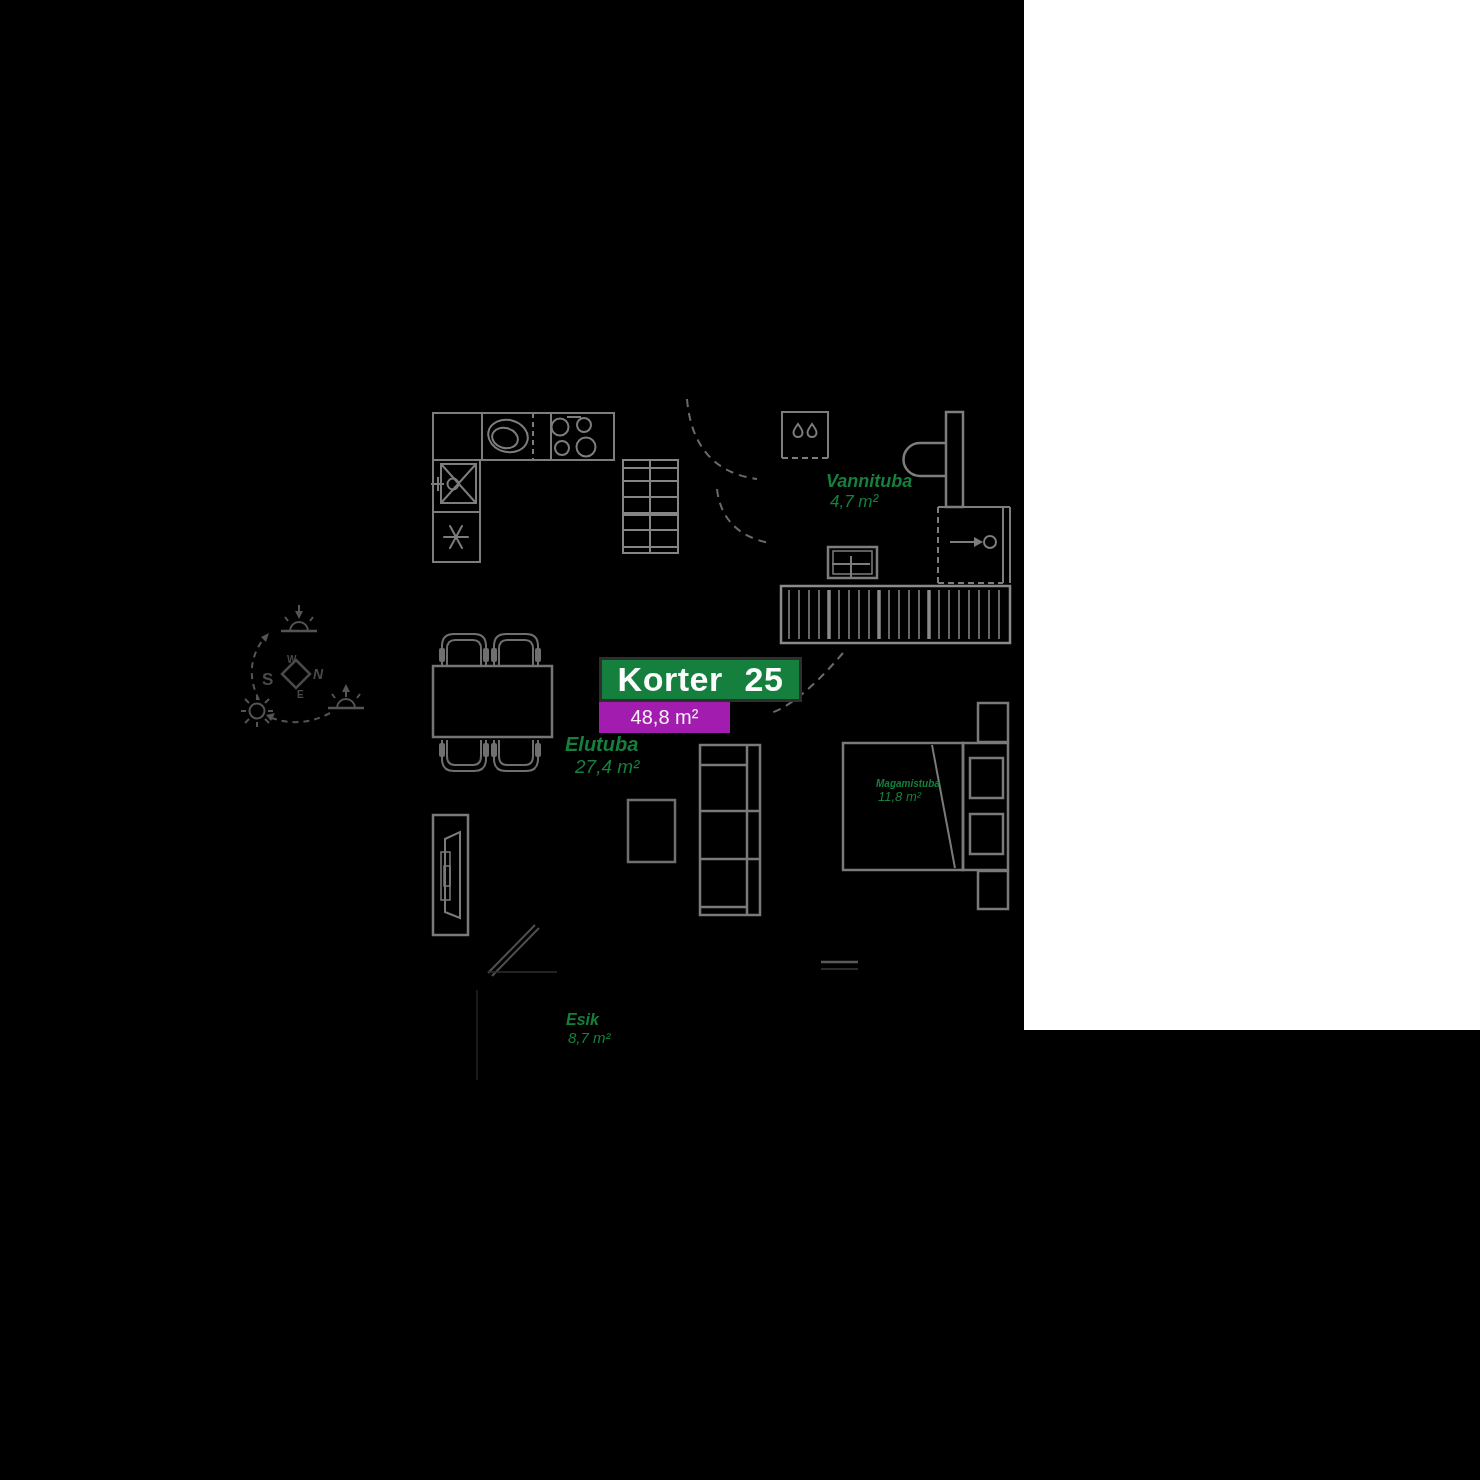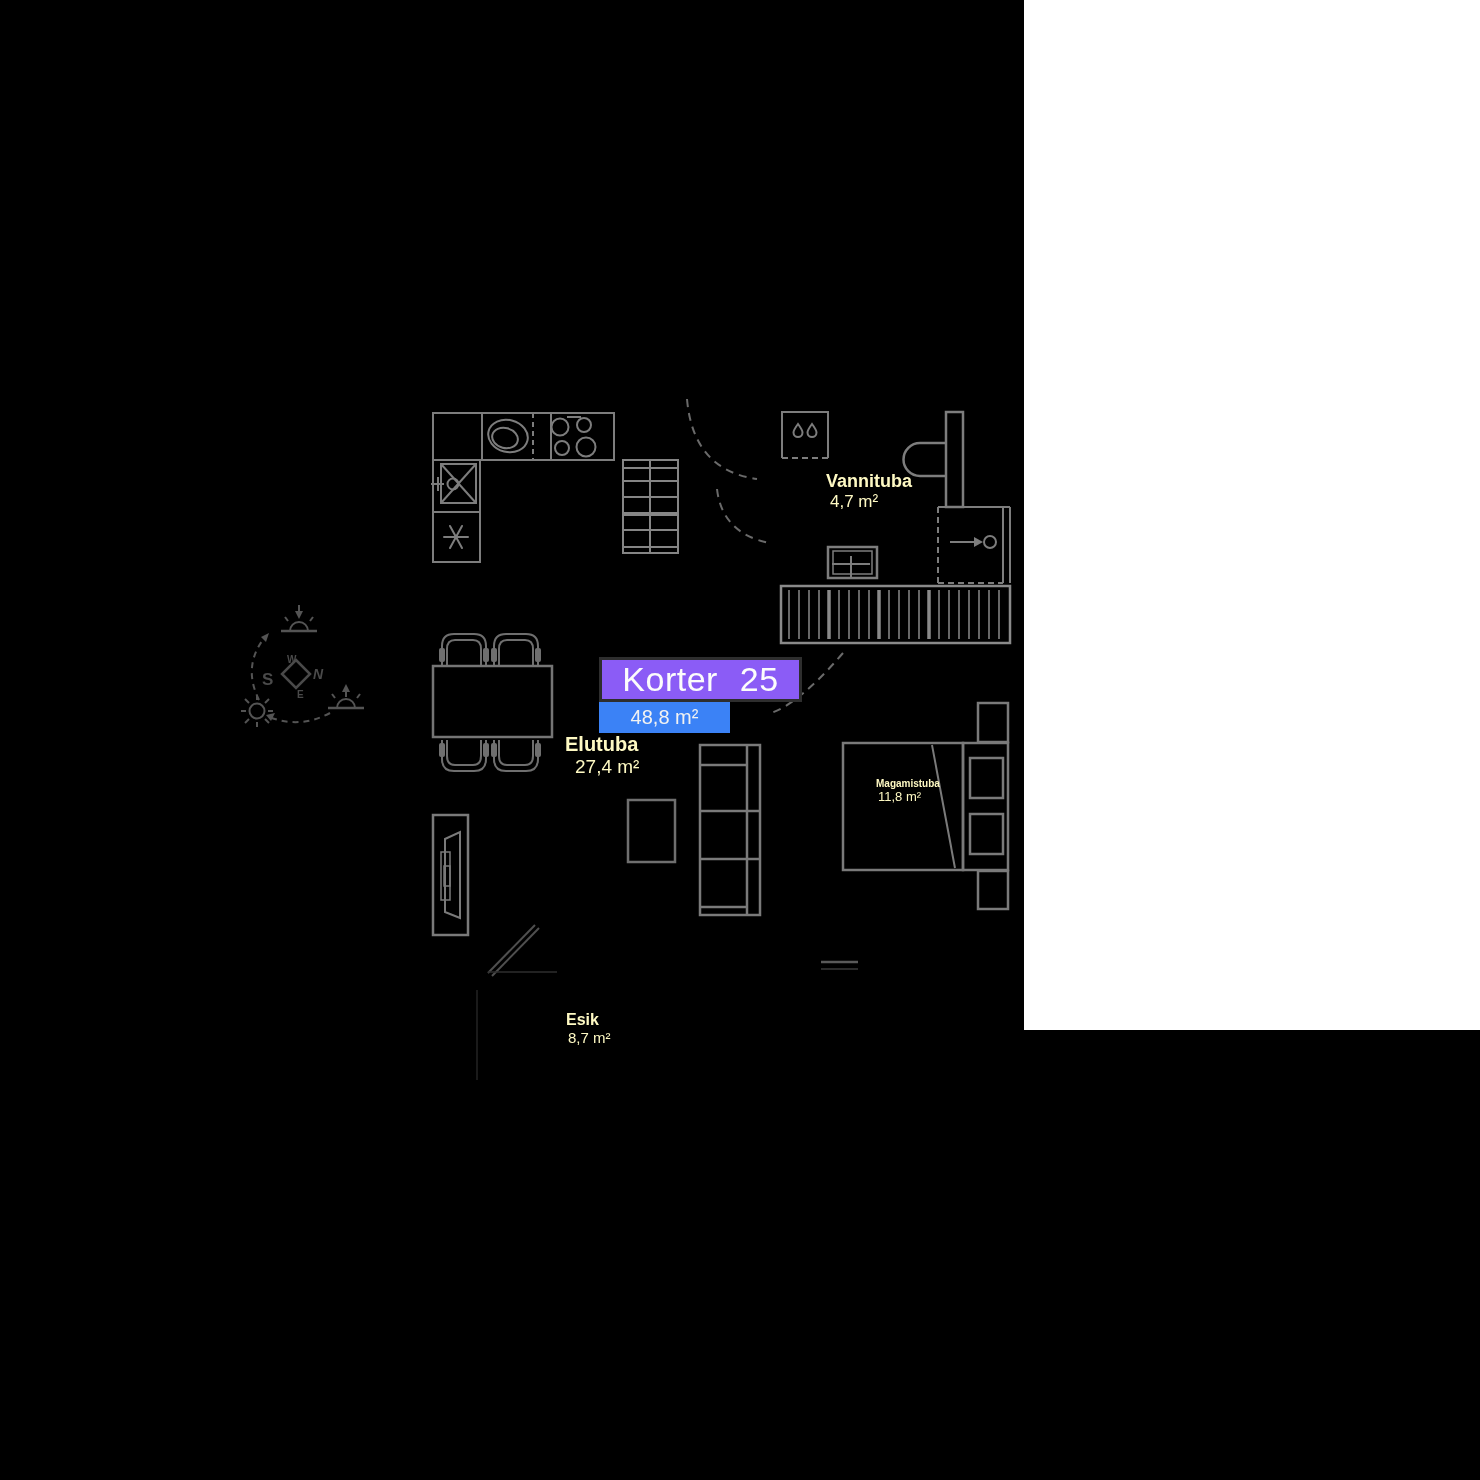--- a/index.html
+++ b/index.html
@@ -6,31 +6,31 @@
   .stage{
     position:relative;width:1480px;height:1480px;background:#000;
     overflow:hidden;font-family:"Liberation Sans",sans-serif;
   }
   .blank-panel{
     position:absolute;left:1024px;top:0;width:456px;height:1030px;background:#ffffff;
   }
   svg{position:absolute;left:0;top:0;}
   .unit-box{
     position:absolute;left:599px;top:657px;width:203px;height:45px;
-    box-sizing:border-box;background:#8b5cf6;border:3px solid #2e2e2e;
+    box-sizing:border-box;background:#15803d;border:3px solid #2e2e2e;
     display:flex;align-items:center;justify-content:center;
-    color:#fcfcfc;font-size:34px;font-weight:400;word-spacing:12px;letter-spacing:.5px;
+    color:#fcfcfc;font-size:34px;font-weight:700;word-spacing:12px;letter-spacing:.5px;
     z-index:3;
   }
   .area-badge{
     position:absolute;left:599px;top:702px;width:131px;height:31px;
-    background:#3b82f6;display:flex;align-items:center;justify-content:center;
+    background:#a21caf;display:flex;align-items:center;justify-content:center;
     color:#f2f2f2;font-size:20px;z-index:3;
   }
-  .room-label{position:absolute;color:#fef9c3;z-index:2;line-height:1.15;}
+  .room-label{position:absolute;color:#15803d;z-index:2;line-height:1.15;font-style:italic;}
   .room-label .rname{font-weight:700;}
   .room-label .rarea{margin-left:10px;}
   .room-elutuba{left:565px;top:733px;}
   .room-elutuba .rname{font-size:20px;}
   .room-elutuba .rarea{font-size:19px;}
   .room-vannituba{left:826px;top:471px;}
   .room-vannituba .rname{font-size:18px;}
   .room-vannituba .rarea{font-size:17px;margin-left:4px;}
   .room-magamistuba{left:876px;top:778px;}
   .room-magamistuba .rname{font-size:10px;}

